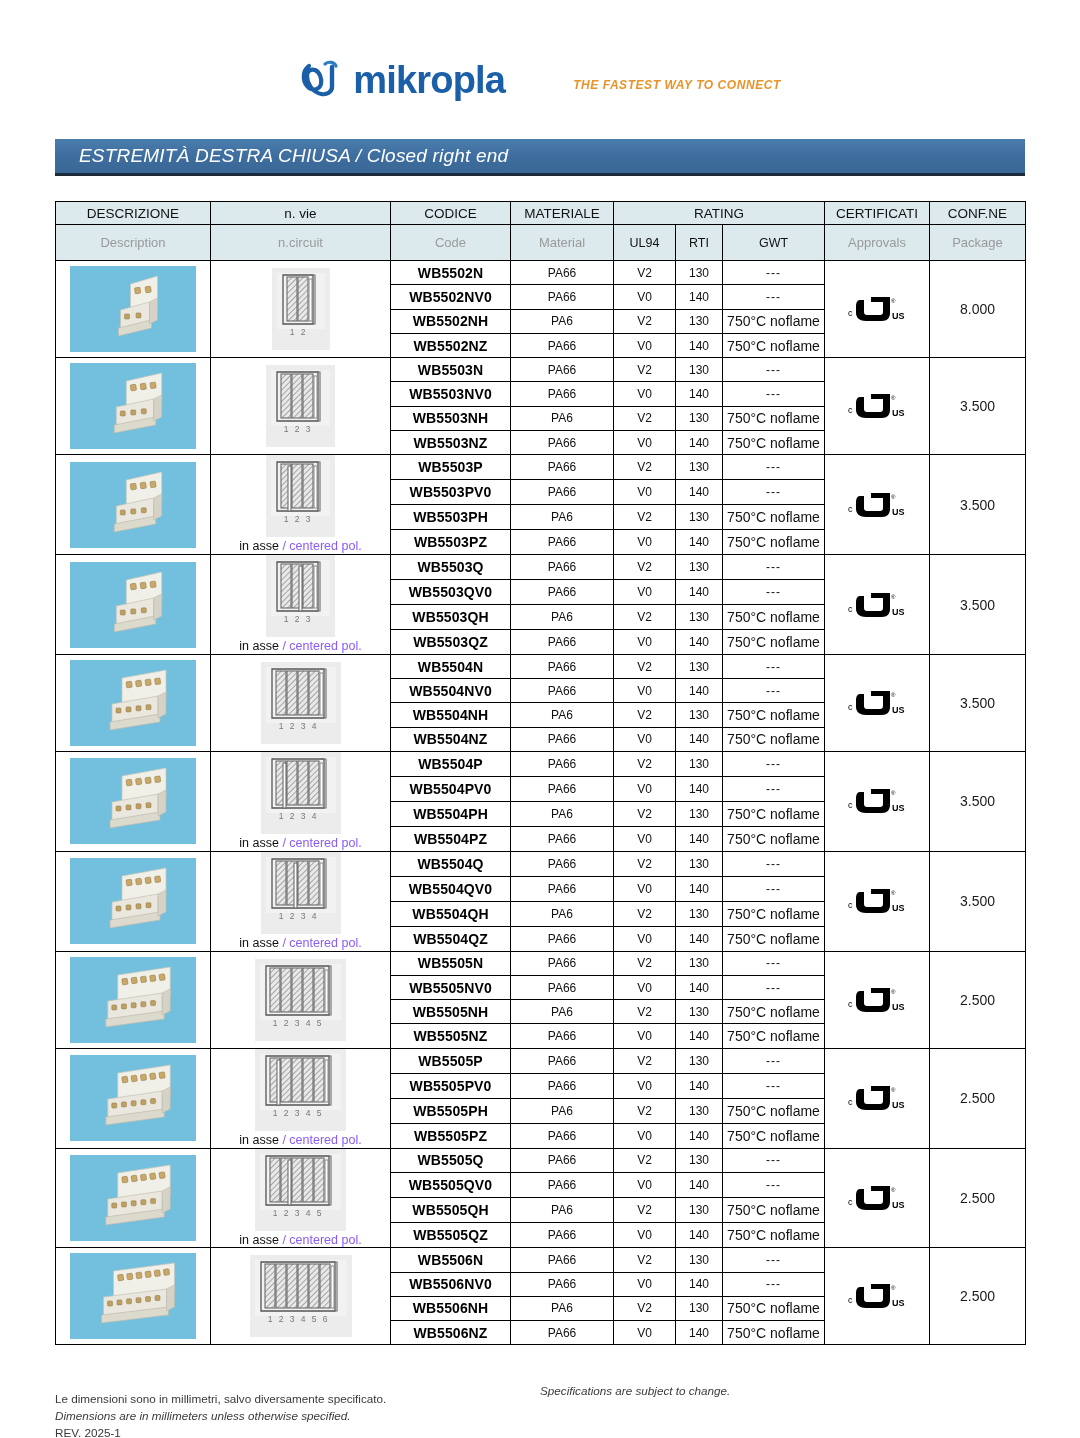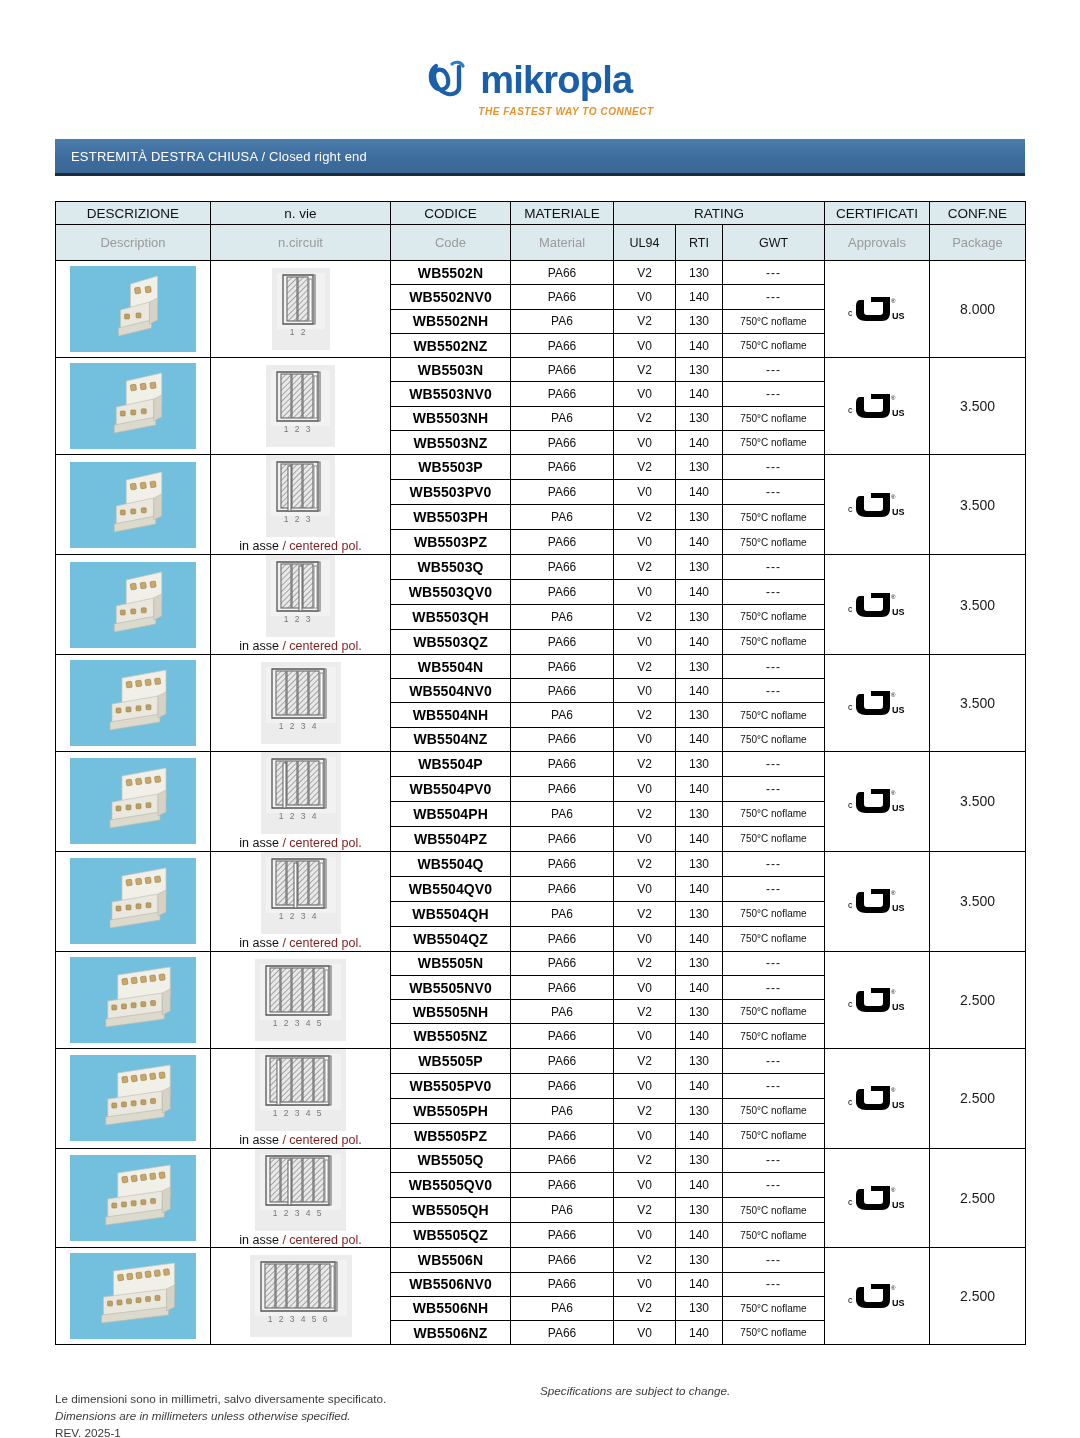--- a/index.html
+++ b/index.html
@@ -11,44 +11,44 @@
     color:#1a1a1a;
     position:relative;
     overflow:hidden;
   }
 
   
   .logo-wrap {
     position:absolute; top:58px; left:0; width:1080px;
     display:flex; justify-content:center; align-items:flex-start;
   }
-  .logo-inner { display:flex; flex-direction:column; align-items:flex-start; }
+  .logo-inner { display:flex; flex-direction:row; align-items:flex-start;gap:16px; }
   .logo-row { display:flex; align-items:center; gap:8px; }
   .logo-mark { width:46px; height:44px; }
   .logo-word {
     font-size:38px; font-weight:bold; color:#1b5fa8;
     letter-spacing:-0.8px; line-height:1;
   }
   .logo-tag {
-    margin-top:4px; margin-left:52px;
-    font-size:10px; font-weight:bold; font-style:italic;
+    margin-top:20px; margin-left:52px;
+    font-size:12px; font-weight:bold; font-style:italic;
     color:#e8932b; letter-spacing:0.55px;
   }
 
   
   .banner {
     position:absolute; left:55px; top:139px;
     width:970px; height:37px;
     background:linear-gradient(to bottom,#4a7cac 0%,#3d6d9e 55%,#3a6896 100%);
     display:flex; align-items:center;
     border-bottom:3px solid #1b2b3a;
   }
   .banner-text {
-    color:#ffffff; font-size:13px; padding-left:16px;
-    letter-spacing:0.2px; font-weight:400;
+    color:#ffffff; font-size:19px; padding-left:24px;
+    letter-spacing:0.2px; font-weight:400;font-style:italic;
   }
 
   
   table.catalog {
     position:absolute; left:55px; top:201px;
     width:970px;
     border-collapse:collapse;
     table-layout:fixed;
   }
   table.catalog td, table.catalog th {
@@ -61,41 +61,41 @@
   .hdr-bot td { height:36px; font-size:13px; color:#9a9a9a; font-weight:400; }
   .hdr-sub { font-size:12.5px !important; color:#111 !important; }
   .hdr-rating { font-size:13.5px; color:#111; }
 
   
   .c-code {
     font-size:14px; font-weight:bold; text-align:left;
     padding-left:10px; letter-spacing:0.1px; color:#000;
   }
   .c-mat, .c-ul, .c-rti { font-size:12px; color:#111; }
-  .c-gwt { font-size:10px; color:#111; }
+  .c-gwt { font-size:14px; color:#111; }
   tr.r-data td { height:24.3px; }
   .dash { letter-spacing:1px; font-size:12px; }
 
   
   .sep-dot { border-bottom:1px dotted #9a9a9a !important; }
   .grp-end td { border-bottom:1.6px solid #000 !important; }
 
   
   .photo-cell { padding:3px 0; }
   .photo {
     width:126px; height:86px; margin:0 auto;
     background:#72c0de; position:relative; overflow:hidden;
   }
   
   .diag-cell { padding:4px 0 2px 0; }
   .diag-box { margin:0 auto; background:#ececec; padding:3px; width:max-content; }
   .axis-label {
     margin-top:3px; font-size:12.5px; color:#111; line-height:1.1;
   }
-  .axis-label .en { color:#7f1d1d; }
+  .axis-label .en { color:#8b5cf6; }
 
   
   .cert-cell { }
   .ul-mark { margin:0 auto; width:62px; height:30px; }
   .pack-cell { font-size:14px; }
 
   
   .footer { position:absolute; left:55px; top:1383px; width:975px; display:flex; }
   .f-col { font-size:11.7px; color:#3a3a3a; line-height:1.45; }
   .f-col.left { width:485px;margin-top:8px; }

